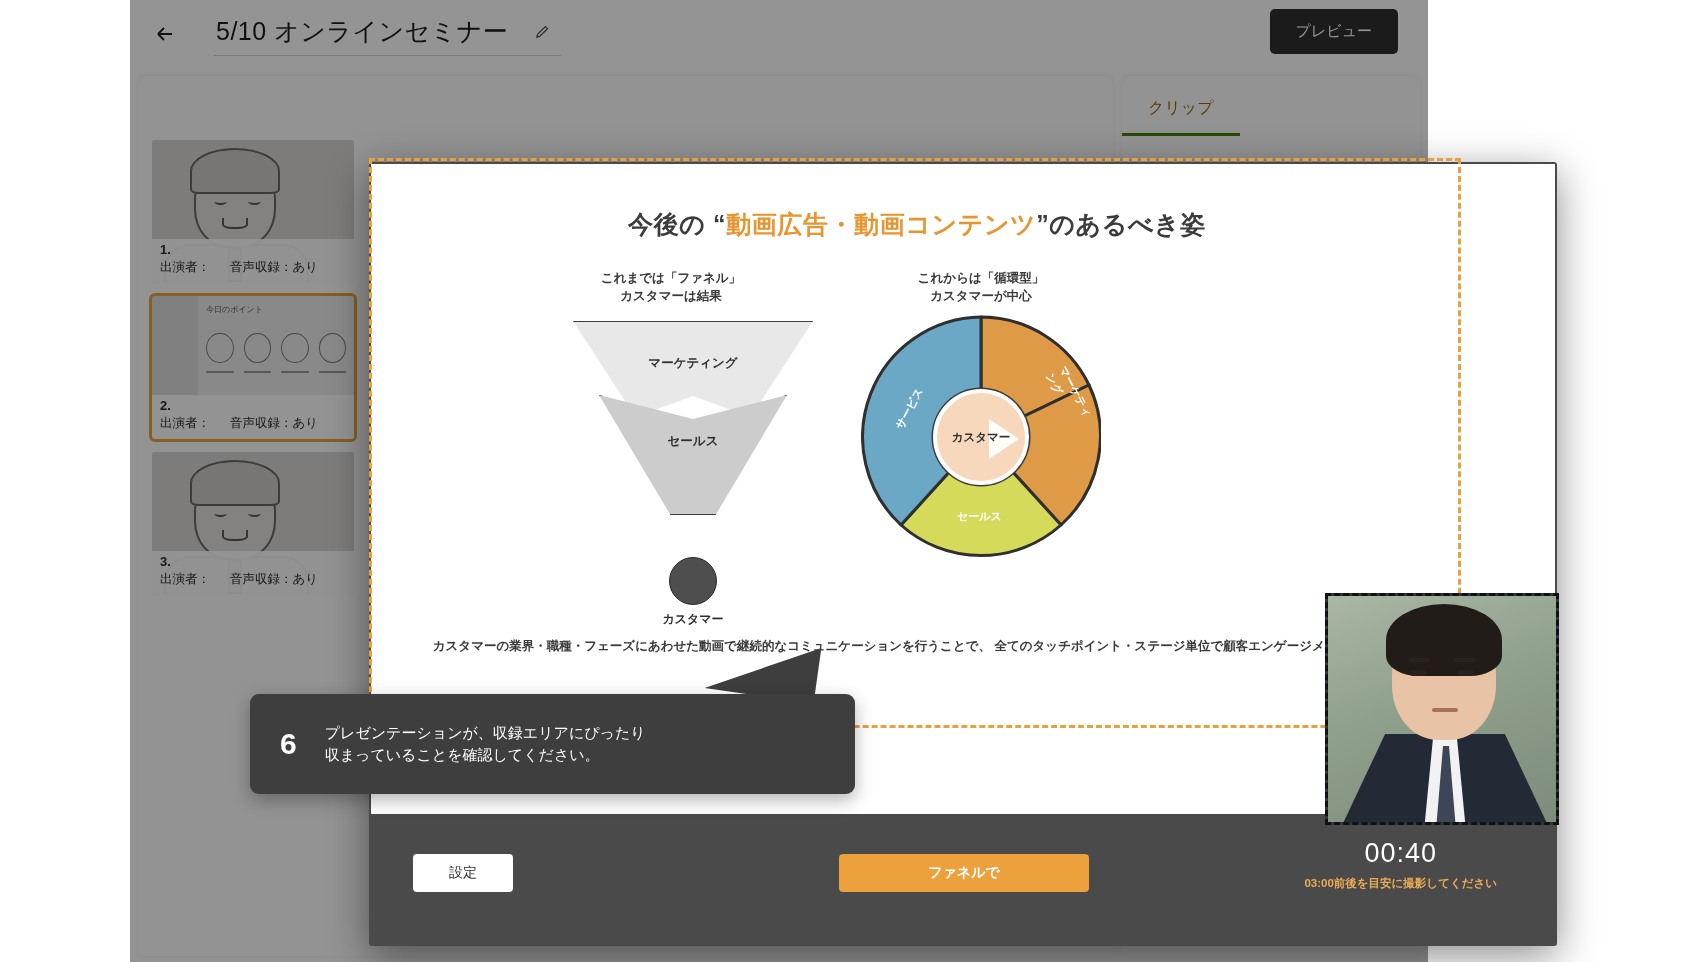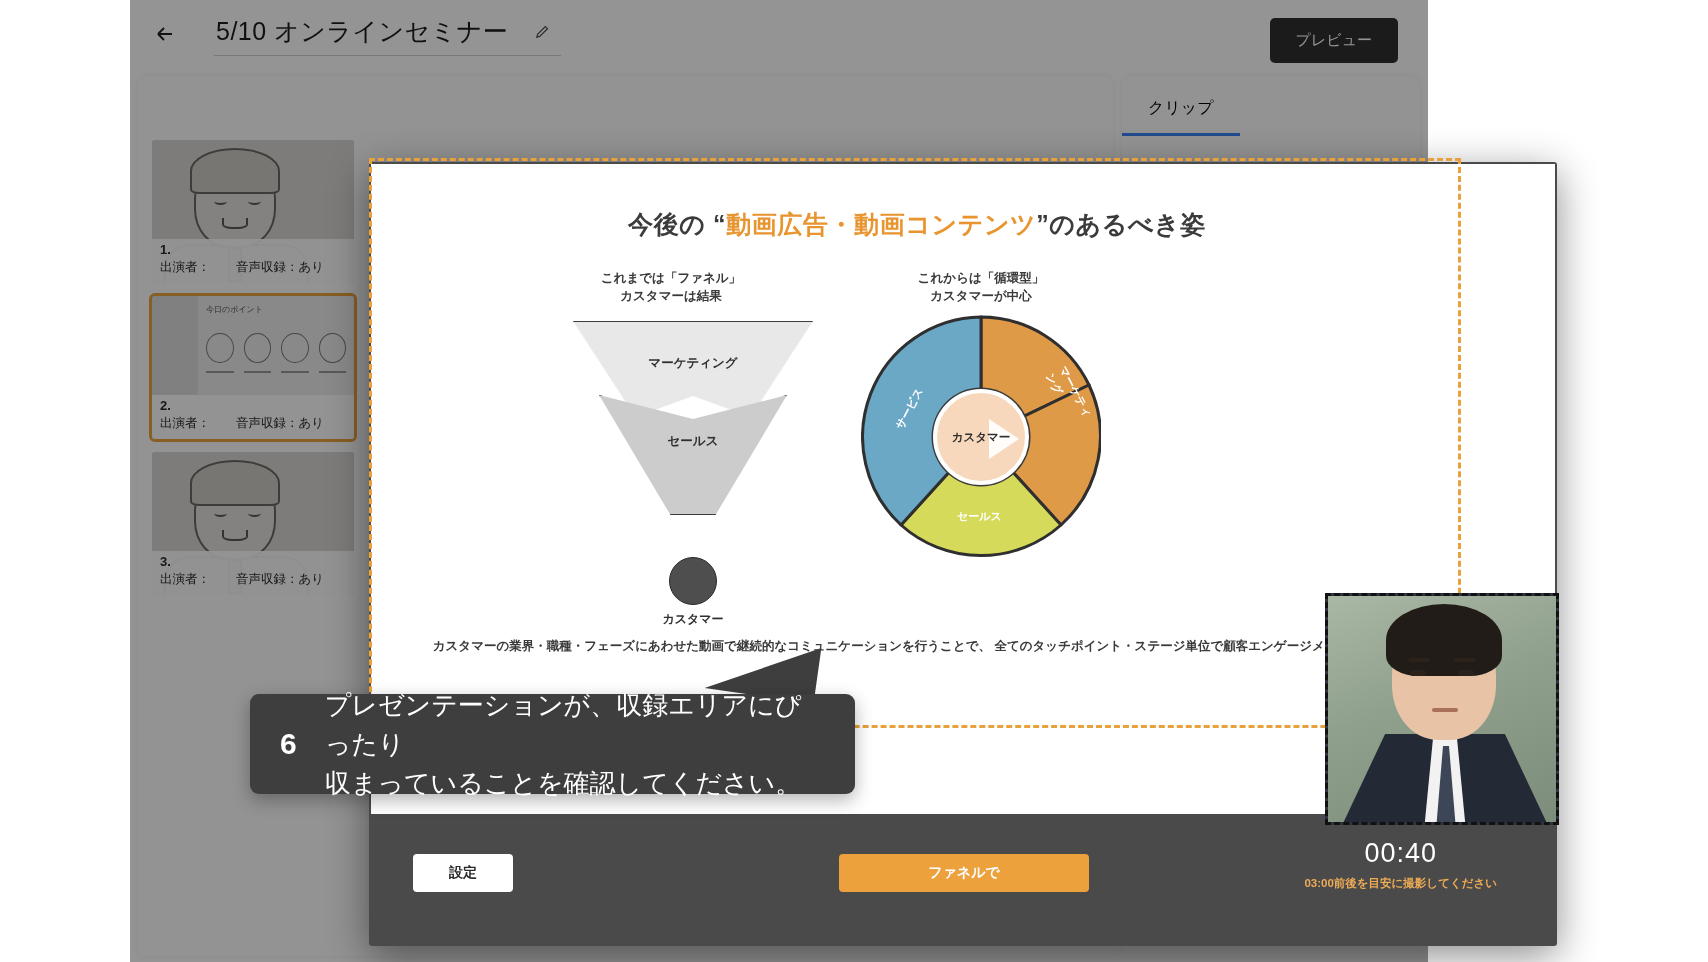--- a/index.html
+++ b/index.html
@@ -34,21 +34,21 @@
   .title-wrap {
     margin-left: 32px; display: flex; align-items: center; gap: 26px;
     border-bottom: 1px solid #cfcfcf; padding: 2px 10px 7px 2px;
     min-width: 280px;
   }
   .proj-title {
     font-size: 25px; color: #1d1d1d; letter-spacing: .5px; white-space: nowrap;
   }
   .pencil { width: 17px; height: 17px; color: #4a4a4a; }
   .preview-btn {
-    position: absolute; right: 30px; top: 18px;
+    position: absolute; right: 30px; top: 9px;
     background: #2f2f2f; color: #fff; font-size: 15px;
     border-radius: 5px; padding: 13px 26px; white-space: nowrap;
   }
 
   
   .tab-card {
     position: absolute; left: 8px; top: 76px; width: 975px; bottom: 6px;
     background: #fdfdfd; border-radius: 9px 9px 0 0;
     box-shadow: 0 0 6px rgba(0,0,0,.07);
   }
@@ -63,21 +63,21 @@
   .scene-card {
     position: relative; width: 202px; height: 143px; margin-bottom: 13px;
     background: #dcdcdc; border-radius: 3px; overflow: hidden;
   }
   .scene-card.sel { outline: 3px solid #e8a33d; }
   .scene-meta {
     position: absolute; left: 0; right: 0; bottom: 0; height: 44px;
     background: rgba(255,255,255,.93); padding: 3px 8px; font-size: 12.5px; color: #2a2a2a;
   }
   .scene-num { font-weight: bold; font-size: 13px; }
-  .scene-sub { margin-top: 2px; display: flex; gap: 26px; font-family: Liberation Serif, serif; }
+  .scene-sub { margin-top: 2px; display: flex; gap: 20px; font-family: Liberation Serif, serif; }
 
   
   .sketch { position:absolute; inset:0; background:#d8d6d2; }
   .sk-head {
     position:absolute; left:42px; top:16px; width:82px; height:92px;
     border:2px solid #6b6862; border-radius:46% 46% 42% 42%; background:#e3e1dd;
   }
   .sk-hair {
     position:absolute; left:38px; top:8px; width:90px; height:46px;
     border:2px solid #6b6862; border-radius:50% 50% 10% 10%; background:#cfccc6;
@@ -98,22 +98,22 @@
   .mini-line { width:30px; height:2px; background:#9a9a9a; }
 
   
   .clip-card {
     position: absolute; left: 992px; top: 76px; right: 8px; bottom: 6px;
     background: #fdfdfd; border-radius: 9px 9px 0 0;
     box-shadow: 0 0 6px rgba(0,0,0,.07);
   }
   .clip-head { display:flex; align-items:flex-end; height:60px; }
   .clip-tab {
-    padding: 0 26px 14px 26px; font-size: 16px; color:#000000;
-    border-bottom: 3px solid #3b82f6;
+    padding: 0 26px 14px 26px; font-size: 16px; color:#a16207;
+    border-bottom: 3px solid #4d7c0f;
   }
   .clip-count { position:absolute; right:170px; top:150px; font-size:14px; color:#3a3a3a; }
   .clip-grid {
     position:absolute; left:18px; top:180px; right:18px; bottom:10px;
     display:flex; flex-wrap:wrap; gap:10px; align-content:flex-start;
   }
   .clip-item { position:relative; width:150px; height:94px; background:#cfcfcf; border-radius:3px; overflow:hidden; }
   .clip-dur {
     position:absolute; right:4px; bottom:4px; background:rgba(0,0,0,.62); color:#fff;
     font-size:11px; padding:1px 5px; border-radius:2px;
@@ -213,21 +213,21 @@
     font-size:12.5px; font-weight:bold; color:#3a3a3a; line-height:1.7;
   }
 
   
   .rec-bar {
     position:absolute; left:2px; bottom:2px; width:1184px; height:128px; background:#4a4a4a;
   }
   .btn-settings {
     position:absolute; left:42px; top:38px; width:100px; height:38px;
     background:#fff; border-radius:4px; display:flex; align-items:center; justify-content:center;
-    font-size:14px; color:#2b2b2b;font-weight:bold;
+    font-size:14px; color:#2b2b2b;
   }
   .btn-record {
     position:absolute; left:468px; top:38px; width:250px; height:38px;
     background:#eda13c; border-radius:4px; display:flex; align-items:center; justify-content:center;
     font-size:14px; font-weight:bold; color:#fff;
   }
   .timer { position:absolute; right:58px; top:22px; text-align:center; }
   .timer-val { font-size:27px; color:#fff; letter-spacing:1px; }
   .timer-hint { margin-top:7px; font-size:11.5px; font-weight:bold; color:#edab55; }
 
@@ -269,21 +269,21 @@
     border-right:110px solid #3e3e3e;
     transform: rotate(8deg);
   }
   .callout {
     position:absolute; left:250px; top:694px; width:605px; height:100px;
     background:#3e3e3e; border-radius:9px; color:#fff;
     display:flex; align-items:center; padding:0 30px; gap:28px;
     box-shadow: 0 6px 18px rgba(0,0,0,.3);
   }
   .callout-num { font-size:30px; font-weight:bold; }
-  .callout-text { font-size:26px; line-height:1.5; white-space:pre-line; }
+  .callout-text { font-size:15px; line-height:1.5; white-space:pre-line; }
 </style>
 </head>
 <body>
 
 <div id="root">
 
   <div class="app">
     <div class="app-frame">
 
       <div class="header">

